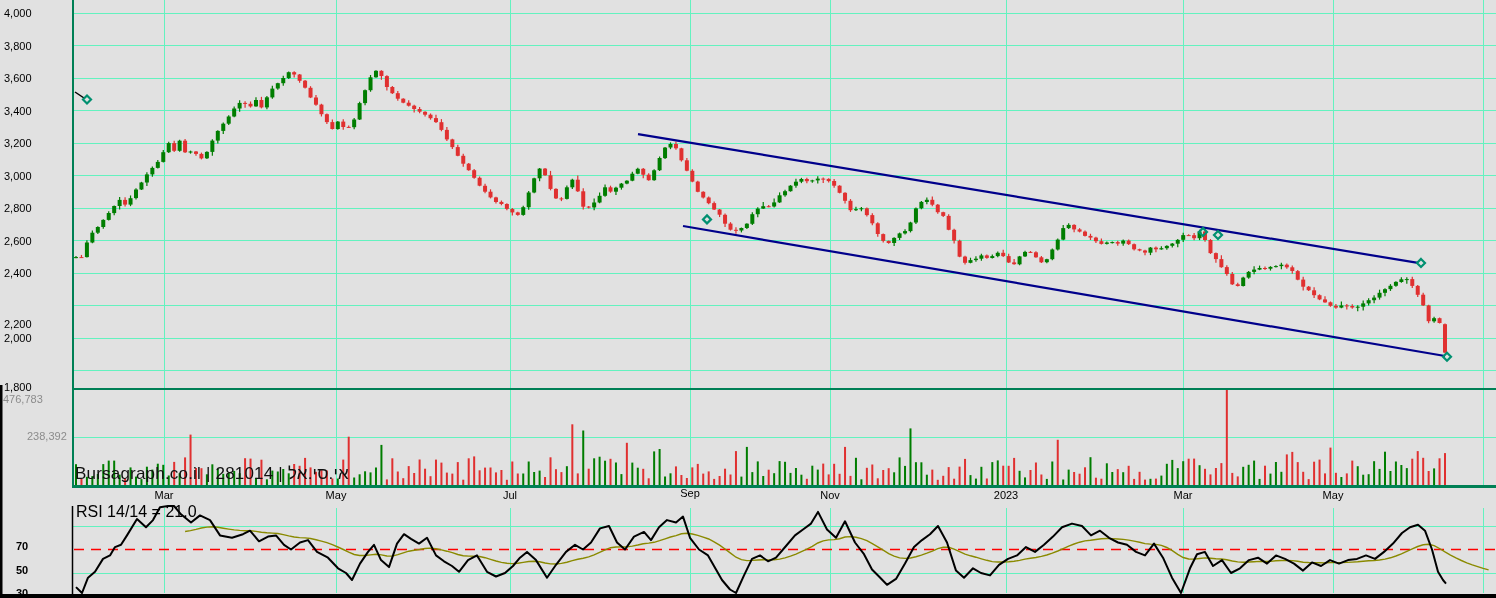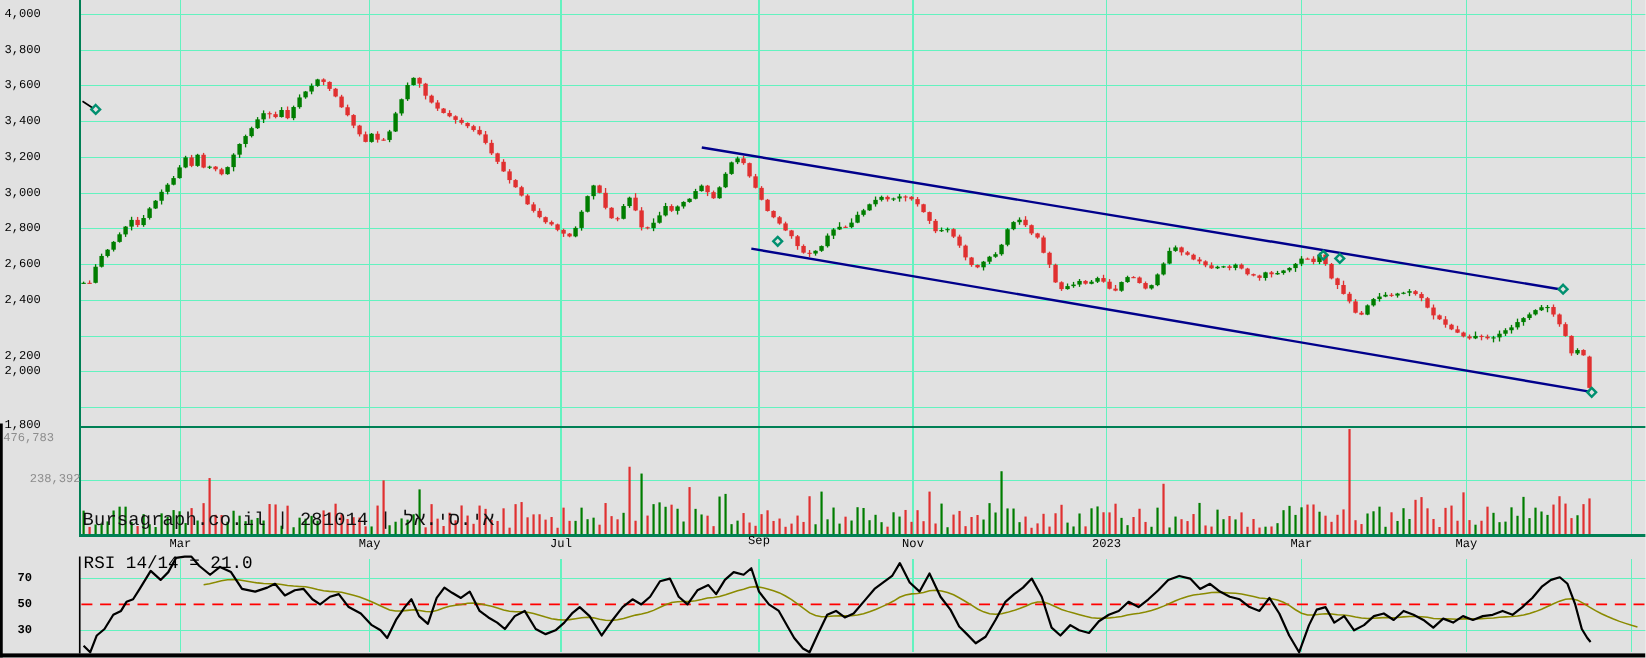--- a/index.html
+++ b/index.html
@@ -1,22 +1,22 @@
 <!DOCTYPE html>
 <html><head>
 <meta charset="utf-8">
 <style>
   html,body{margin:0;padding:0;background:#e1e1e1;}
   #app{position:relative;width:1496px;height:598px;overflow:hidden;
-       font-family:Liberation Mono, monospace;background:#ffffff;}
+       font-family:Liberation Sans, sans-serif;background:#fef9c3;}
   #cv{position:absolute;left:0;top:0;}
   .lab{position:absolute;white-space:nowrap;line-height:1;}
   .price-tick{font-size:11px;color:#000;}
   .vol-tick{font-size:11px;color:#8c8c8c;}
-  .rsi-tick{font-size:11px;color:#000;font-weight:bold;}
+  .rsi-tick{font-size:11px;color:#000;font-weight:bold;margin-top:20px;}
   .month{font-size:11px;color:#000;transform:translateX(-50%);}
   .brand{position:absolute;left:75px;top:464px;font-size:17px;color:#101010;letter-spacing:.2px;}
   .rsilab{position:absolute;left:76px;top:503px;font-size:16px;color:#000;}
 </style>
 </head>
 <body>
 
 <div id="app">
   <svg id="cv" width="1496" height="598">
       <rect x="0" y="0" width="1496" height="598" fill="#e1e1e1"></rect>

